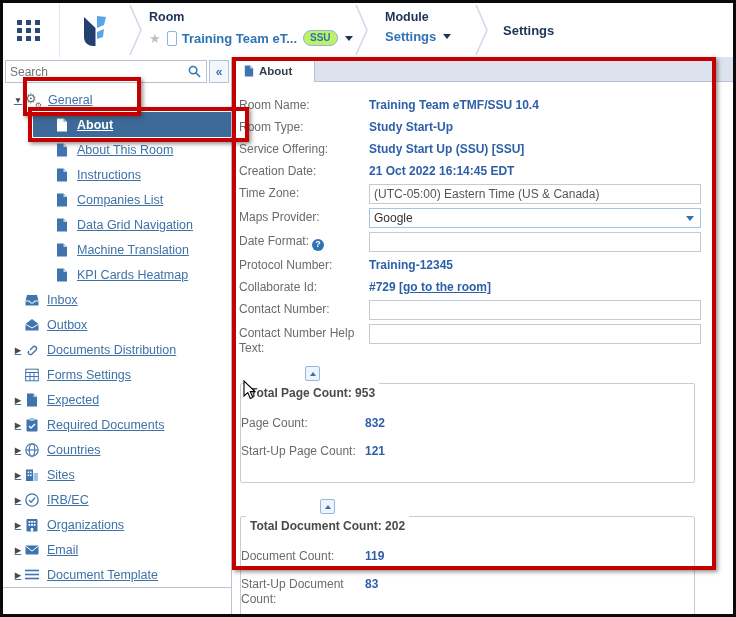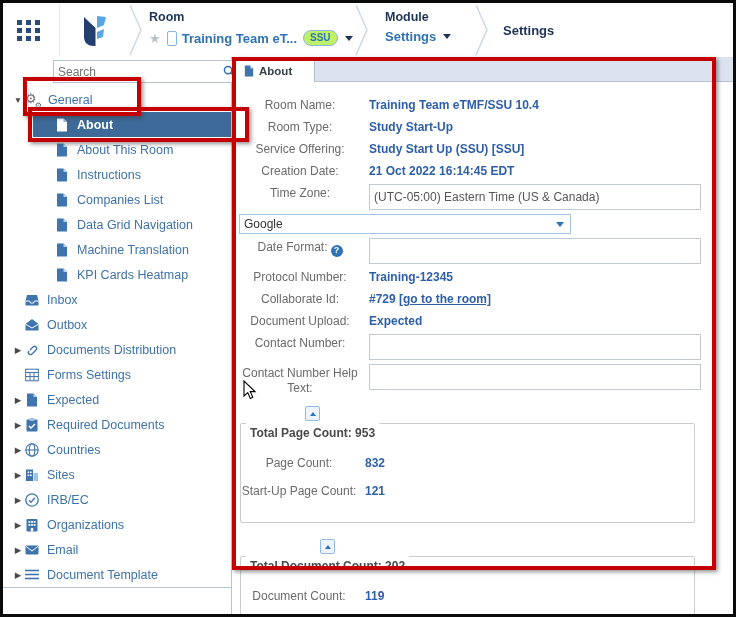--- a/index.html
+++ b/index.html
@@ -21,50 +21,50 @@
   .bc-title{font-size:13px;font-weight:bold;color:#2e74b5;white-space:nowrap;}
   .pill{margin-left:6px;border:1px solid #8fb6e0;border-radius:8px;padding:0 6px;height:14px;line-height:14px;
         font-size:10px;font-weight:bold;color:#2e74b5;background:#bef264;}
   .caret-down{width:0;height:0;border-left:4px solid transparent;border-right:4px solid transparent;
               border-top:5px solid #1e3356;margin-left:7px;}
   .bc-value{display:flex;align-items:center;margin-top:5px;font-size:13px;font-weight:bold;color:#2e74b5;}
   .page-title{position:absolute;left:500px;top:20px;font-size:13px;font-weight:bold;color:#1e3356;}
   
   .sidebar{position:absolute;left:0;top:54px;bottom:0;width:229px;background:#fff;border-right:1px solid #b9c4d2;box-sizing:border-box;}
   .search-wrap{display:flex;align-items:center;margin:3px 2px 2px 2px;height:23px;}
-  .search-box{display:flex;flex:1;border:1px solid #b6c2d2;height:21px;background:#fff;margin-left:48px;}
+  .search-box{display:flex;flex:1;border:1px solid #b6c2d2;height:21px;background:#fff;}
   .search-input{flex:1;border:none;outline:none;font-size:12px;color:#444;padding:0 4px;font-family:"Liberation Sans",sans-serif;}
   .btn-search{width:24px;display:flex;align-items:center;justify-content:center;cursor:pointer;background:#fff;}
   .btn-collapse{width:18px;height:21px;margin-left:2px;border:1px solid #b6c2d2;background:#f3f6fa;color:#2e74b5;
                 font-size:12px;font-weight:bold;display:flex;align-items:center;justify-content:center;cursor:pointer;}
   .btn-collapse::before{content:"\00AB";}
   .tree{padding-top:2px;border-bottom:1px solid #b9c4d2;}
-  .titem{display:flex;align-items:center;height:25px;font-size:12.5px;color:#3f72a8;cursor:pointer;white-space:nowrap;}
+  .titem{display:flex;align-items:center;height:25px;font-size:12.5px;color:#3f72a8;cursor:pointer;white-space:nowrap;text-decoration:underline;}
   .titem .exp{width:14px;text-align:center;font-size:8.5px;color:#4a4a4a;flex:none;}
   .exp.open::before{content:"\25BC";}
   .exp.closed::before{content:"\25B6";}
   .titem.lvl0{padding-left:8px;}
   .titem.lvl1{padding-left:52px;}
   .titem.selected{margin-left:30px;padding-left:22px;background:#3d6a99;color:#fff;font-weight:bold;}
   .tico{width:14px;height:14px;margin-right:8px;flex:none;}
   .icon-gear{position:relative;width:17px;height:16px;margin-right:6px;flex:none;}
   .icon-gear::before{content:"\2699";font-size:13px;color:#68727e;position:absolute;left:0;top:-1px;}
   .icon-gear::after{content:"\2699";font-size:8px;color:#68727e;position:absolute;right:0;bottom:-2px;}
   
   .content{position:absolute;left:230px;right:0;top:54px;bottom:0;background:#fff;}
   .tabstrip{height:24px;background:#dce3ee;border-bottom:1px solid #b7c3d4;display:flex;align-items:flex-end;}
   .tab{margin-left:2px;height:22px;background:#fff;border:1px solid #b2bfd0;border-bottom:none;border-radius:3px 3px 0 0;
        display:flex;align-items:center;gap:5px;padding:0 22px 0 8px;font-size:11.5px;font-weight:bold;color:#333f4d;
        position:relative;top:1px;cursor:pointer;}
   .cbody{padding:14px 0 0 6px;}
   .frow{display:flex;align-items:flex-start;margin-bottom:4px;min-height:18px;}
-  .flabel{width:122px;text-align:center;padding-right:8px;color:#6b6b6b;font-size:12px;line-height:15px;padding-top:2px;flex:none;}
+  .flabel{width:122px;text-align:left;padding-right:8px;color:#6b6b6b;font-size:12px;line-height:15px;padding-top:2px;flex:none;}
   .fvalue{color:#2d5fa9;font-weight:bold;font-size:12px;padding-top:2px;}
   .fvalue a,.flink{color:#2d5fa9;text-decoration:underline;cursor:pointer;}
-  .finput{width:332px;height:26px;border:1px solid #c3cad4;font-size:12px;color:#555;padding:8px 4px;
+  .finput{width:332px;height:20px;border:1px solid #c3cad4;font-size:12px;color:#555;padding:8px 4px;
           box-sizing:border-box;font-family:"Liberation Sans",sans-serif;background:#fff;}
   .fselect{width:332px;height:20px;border:1px solid #a6c4e4;box-sizing:border-box;display:flex;align-items:center;
            justify-content:space-between;font-size:12px;color:#333;padding-left:4px;cursor:pointer;background:#fff;}
   .sel-caret{width:0;height:0;border-left:4px solid transparent;border-right:4px solid transparent;
              border-top:5px solid #2e74b5;margin-right:6px;}
   .help-ico{display:inline-flex;width:12px;height:12px;border-radius:50%;background:#2e74b5;color:#fff;font-size:9px;
             font-weight:bold;align-items:center;justify-content:center;margin-left:3px;vertical-align:-2px;cursor:pointer;}
   .help-ico::before{content:"?";}
   fieldset.grp{width:455px;margin:10px 0 0 1px;border:1px solid #ccc;border-radius:2px;padding:6px 0 12px 0;box-sizing:border-box;}
   fieldset.grp2{margin-top:16px;padding-bottom:22px;}
@@ -360,20 +360,21 @@
       </div>
       <div class="frow">
         <div class="flabel">Creation Date:</div>
         <div class="fvalue">21 Oct 2022 16:14:45 EDT</div>
       </div>
       <div class="frow">
         <div class="flabel">Time Zone:</div>
         <input class="finput" type="text" value="(UTC-05:00) Eastern Time (US &amp; Canada)" style="">
       </div>
       <div class="frow">
+        <div class="flabel">Maps Provider:</div>
         <div class="fselect">
           <span>Google</span>
           <span class="sel-caret"></span>
         </div>
       </div>
       <div class="frow">
         <div class="flabel">
           <span>Date Format:</span><span class="help-ico"></span>
         </div>
         <input class="finput" type="text" value="" style="">
@@ -381,24 +382,20 @@
       <div class="frow">
         <div class="flabel">Protocol Number:</div>
         <div class="fvalue">Training-12345</div>
       </div>
       <div class="frow">
         <div class="flabel">Collaborate Id:</div>
         <div class="fvalue">
           <span>#729</span>
           <span class="flink">[go to the room]</span>
         </div>
-      </div>
-      <div class="frow">
-        <div class="flabel">Document Upload:</div>
-        <div class="fvalue">Expected</div>
       </div>
       <div class="frow">
         <div class="flabel">Contact Number:</div>
         <input class="finput" type="text" value="" style="">
       </div>
       <div class="frow">
         <div class="flabel">Contact Number Help Text:</div>
         <input class="finput" type="text" value="" style="">
       </div>
 

